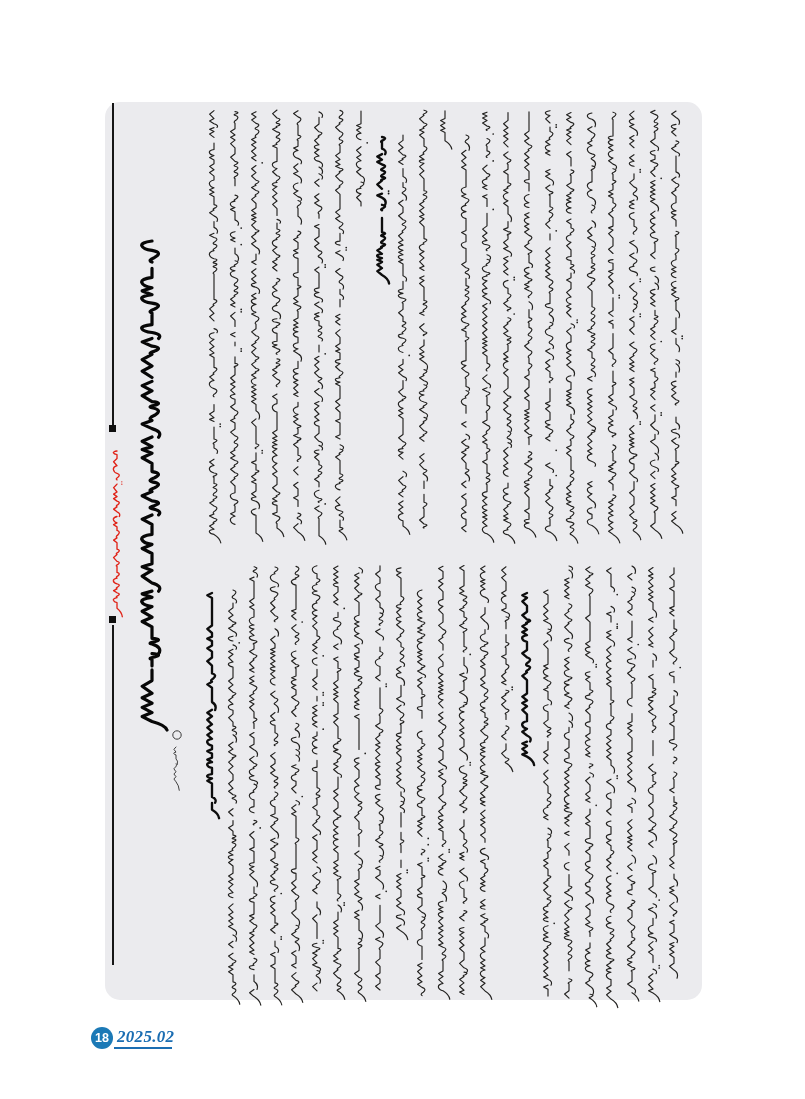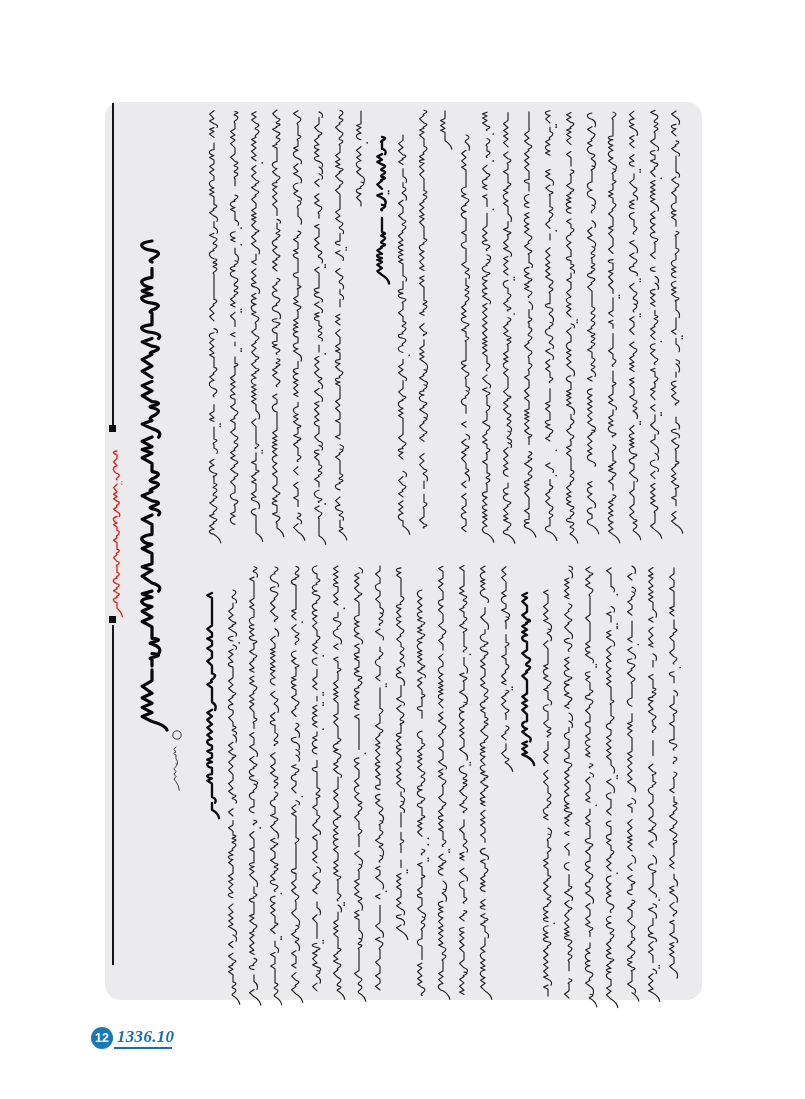--- a/index.html
+++ b/index.html
@@ -200,16 +200,16 @@
       <path d="M 653.0 567.6 l -4.4 2.9 l 4.4 3.6 l -4.4 1.8 l 4.4 2.2 l -4.4 3.5 l 4.4 4.3 l -4.4 2.7 l 4.4 3.3 l -4.4 2.3 l 4.4 2.8 l -4.4 2.5 l 4.4 3.0 l 0 7.0 q 4.9 2.7 3.0 7.8 M 653.0 617.2 l -4.4 2.2 l 4.4 2.7 M 653.0 627.3 l -4.4 3.6 l 4.4 4.4 l -4.4 3.6 l 4.4 4.4 l -4.4 1.7 l 4.4 2.1 M 653.0 653.8 q 4.9 2.3 3.0 6.6 M 653.0 660.4 l 0 6.7 M 653.0 674.4 l -4.4 2.4 l 4.4 3.0 l 0 8.3 q 5.1 0.8 1.2 2.7 q -3.3 1.2 -1.2 1.8 q 5.1 0.8 1.2 2.7 q -3.3 1.2 -1.2 1.8 q -5.1 0.6 -4.6 1.9 q 0.6 1.4 4.6 1.9 l -4.4 3.6 l 4.4 4.5 l -4.4 2.6 l 4.4 3.2 q 5.1 1.3 1.2 4.3 q -3.3 1.9 -1.2 2.9 l 0 3.6 q 5.1 1.2 1.2 4.1 q -3.3 1.8 -1.2 2.7 M 653.0 740.5 l 0 6.9 l 0 8.2 M 653.0 764.0 l -4.4 3.5 l 4.4 4.2 q 5.1 0.8 1.2 2.6 q -3.3 1.1 -1.2 1.7 l 0 5.2 q 5.1 1.0 1.2 3.3 q -3.3 1.4 -1.2 2.2 q -5.1 1.3 -4.6 4.0 q 0.6 3.1 4.6 4.0 l 0 7.4 l -4.4 3.4 l 4.4 4.2 l 0 6.4 l -4.4 2.8 l 4.4 3.5 q 5.1 1.3 1.2 4.2 q -3.3 1.8 -1.2 2.8 l -4.4 1.7 l 4.4 2.0 q 4.9 2.6 3.0 7.5 M 653.0 840.7 l -4.4 3.0 l 4.4 3.7 M 653.0 855.6 q 4.9 2.9 3.0 8.3 M 653.0 863.9 q -5.1 1.0 -4.6 3.2 q 0.6 2.4 4.6 3.2 q 5.1 0.7 1.2 2.2 q -3.3 1.0 -1.2 1.5 l 0 7.3 l 0 4.8 l -4.4 2.8 l 4.4 3.5 q 4.9 1.7 3.0 4.8 M 653.0 897.1 M 653.0 903.8 q 4.9 1.3 3.0 3.7 M 653.0 907.5 l -4.4 1.9 l 4.4 2.3 q 4.9 2.3 3.0 6.6 M 653.0 918.3 l 0 6.9 q -5.1 1.3 -4.6 4.1 q 0.6 3.1 4.6 4.1 q -5.1 0.7 -4.6 2.1 q 0.6 1.6 4.6 2.1 q 4.9 1.4 3.0 4.0 M 653.0 941.6 l -4.4 3.5 l 4.4 4.3 l -4.4 2.7 l 4.4 3.3 l 0 7.2 M 653.0 969.1 q 4.9 1.6 3.0 4.6 M 653.0 973.8 l -4.4 3.2 l 4.4 3.9 l -4.4 3.6 l 4.4 4.4 l -4.4 1.9 l 4.4 2.3 q 5.9 3.5 6.8 8.5" fill="none" stroke="#232220" stroke-width="1.15" stroke-linecap="round" stroke-linejoin="round"></path>
       <circle cx="659.2" cy="900.1" r="0.8640000000000001" fill="#232220"></circle>
       <circle cx="659.2" cy="965.6" r="0.8640000000000001" fill="#232220"></circle>
       <circle cx="659.2" cy="968.0" r="0.8640000000000001" fill="#232220"></circle>
       <path d="M 674.0 567.7 l 0 6.1 l -4.4 3.1 l 4.4 3.7 l 0 5.9 l -4.4 2.1 l 4.4 2.6 l 0 7.7 l 0 7.5 l -4.4 1.7 l 4.4 2.1 l -4.4 2.6 l 4.4 3.2 M 674.0 619.9 l 0 4.8 l 0 3.9 q 5.1 1.0 1.2 3.4 q -3.3 1.5 -1.2 2.3 l -4.4 3.3 l 4.4 4.0 l 0 7.4 l -4.4 3.5 l 4.4 4.3 q 5.1 1.3 1.2 4.4 q -3.3 1.9 -1.2 2.9 M 674.0 671.7 q -5.1 0.8 -4.6 2.4 q 0.6 1.9 4.6 2.4 l 0 6.2 M 674.0 690.6 q 4.9 1.8 3.0 5.2 M 674.0 695.8 l 0 7.9 l -4.4 2.8 l 4.4 3.4 q 5.1 1.0 1.2 3.4 q -3.3 1.5 -1.2 2.3 l 0 5.7 l -4.4 2.4 l 4.4 2.9 l 0 3.9 l 0 4.7 l 0 4.2 q -5.1 0.7 -4.6 2.2 q 0.6 1.6 4.6 2.2 q 5.1 1.1 1.2 3.8 q -3.3 1.7 -1.2 2.5 M 674.0 757.1 q 5.1 1.2 1.2 4.0 q -3.3 1.7 -1.2 2.6 M 674.0 772.0 q 5.1 1.3 1.2 4.4 q -3.3 1.9 -1.2 3.0 l 0 8.3 l -4.4 2.3 l 4.4 2.8 M 674.0 796.6 l 0 5.5 q 5.1 0.7 1.2 2.5 q -3.3 1.1 -1.2 1.6 q 5.1 1.3 1.2 4.4 q -3.3 1.9 -1.2 2.9 l -4.4 2.7 l 4.4 3.3 q 5.1 1.5 1.2 4.8 q -3.3 2.1 -1.2 3.2 l -4.4 2.3 l 4.4 2.8 q 5.1 1.4 1.2 4.6 q -3.3 2.0 -1.2 3.1 q 5.1 0.8 1.2 2.6 q -3.3 1.1 -1.2 1.8 l 0 5.9 l 0 5.0 l -4.4 3.3 l 4.4 4.1 l -4.4 2.5 l 4.4 3.1 M 674.0 874.0 l 0 4.7 q 4.9 2.6 3.0 7.3 M 674.0 886.0 l -4.4 2.0 l 4.4 2.4 l -4.4 1.9 l 4.4 2.4 q 4.9 2.7 3.0 7.6 M 674.0 902.4 l -4.4 3.5 l 4.4 4.2 q 5.1 1.1 1.2 3.6 q -3.3 1.6 -1.2 2.4 M 674.0 920.4 l -4.4 1.8 l 4.4 2.2 l 0 7.5 l -4.4 2.5 l 4.4 3.0 q 4.9 1.8 3.0 5.2 M 674.0 942.5 l -4.4 1.7 l 4.4 2.1 l -4.4 2.7 l 4.4 3.3 l -4.4 2.3 l 4.4 2.8 l 0 5.8 l -4.4 3.1 l 4.4 3.8 q 4.9 2.8 3.0 8.1 M 674.0 978.2" fill="none" stroke="#232220" stroke-width="1.15" stroke-linecap="round" stroke-linejoin="round"></path>
       <circle cx="680.2" cy="667.5" r="0.8640000000000001" fill="#232220"></circle>
     </g>
 </svg>
 
 <div class="badge">
-  <span>12</span>
+  <span>18</span>
 </div>
-<div class="date">1336.10</div>
+<div class="date">2025.02</div>
 <div class="date-underline"></div>
 
 </body></html>

